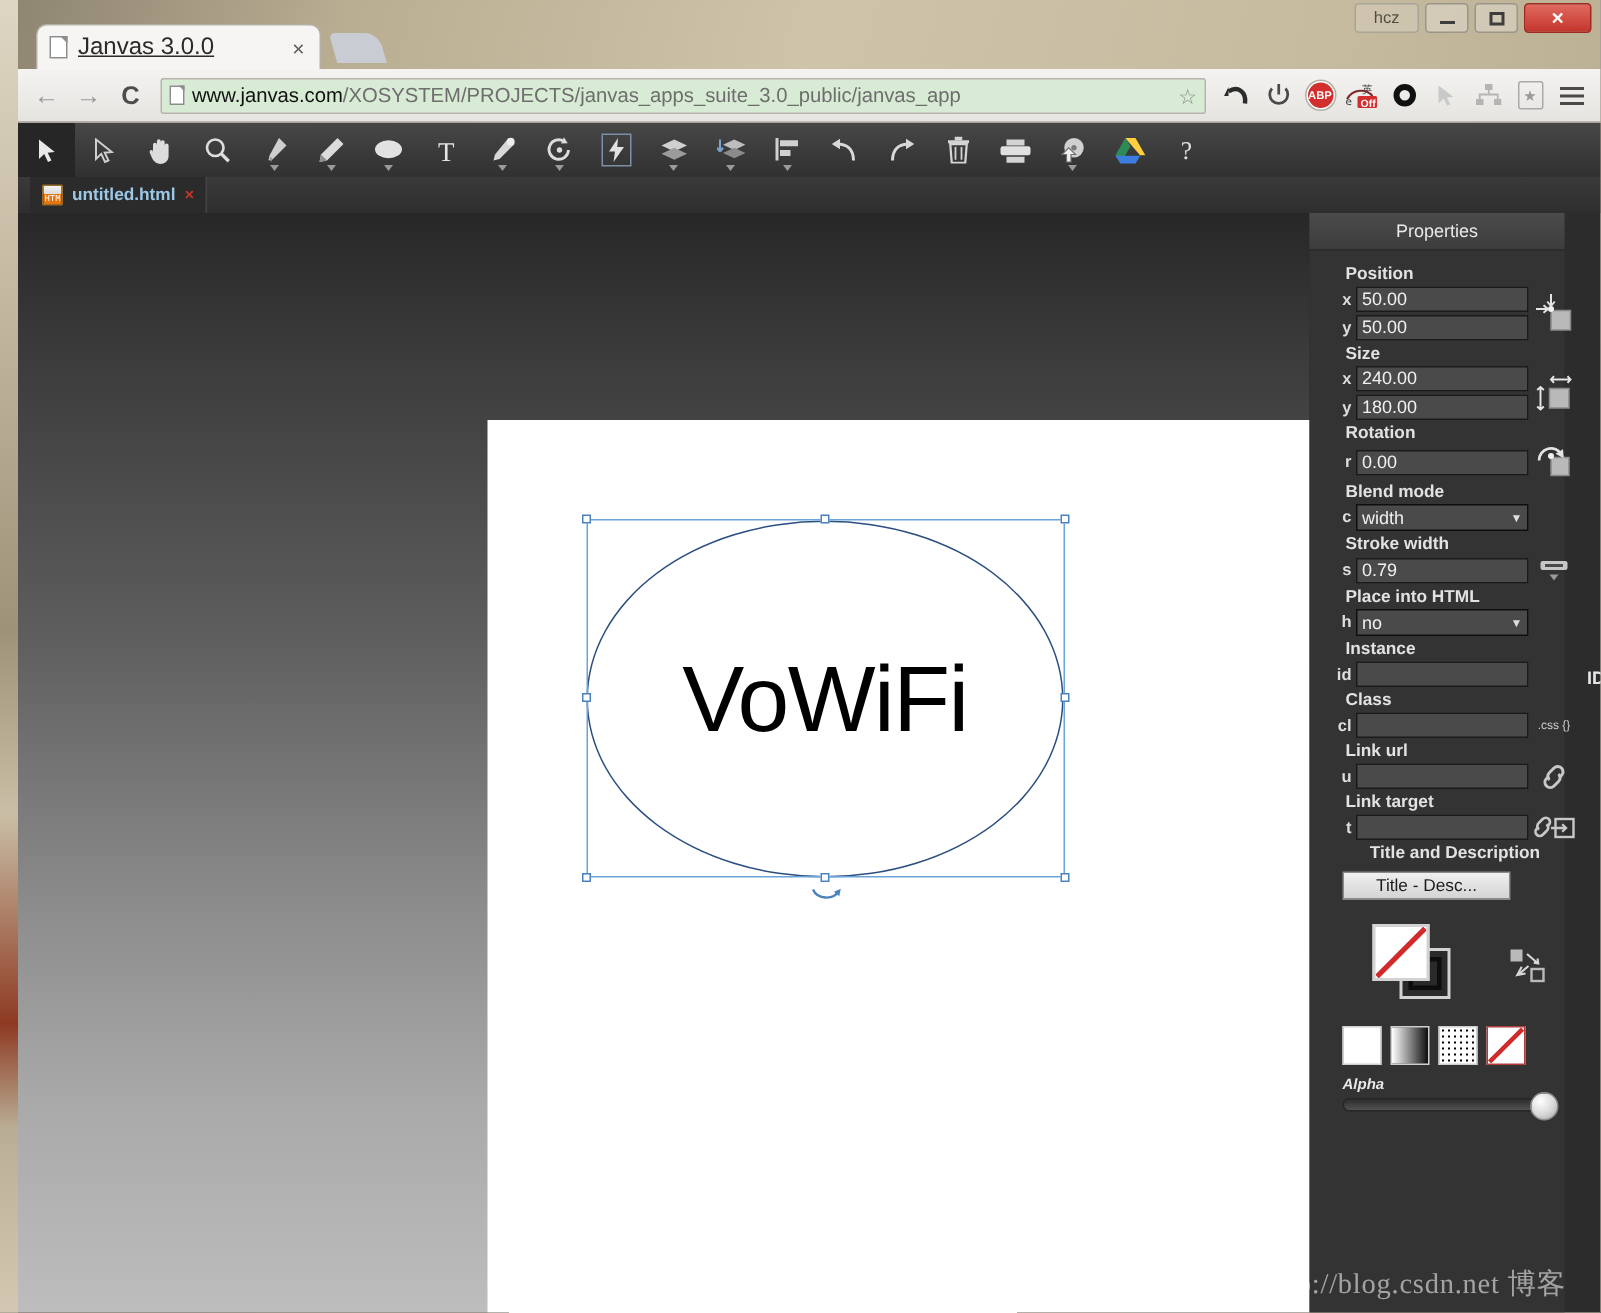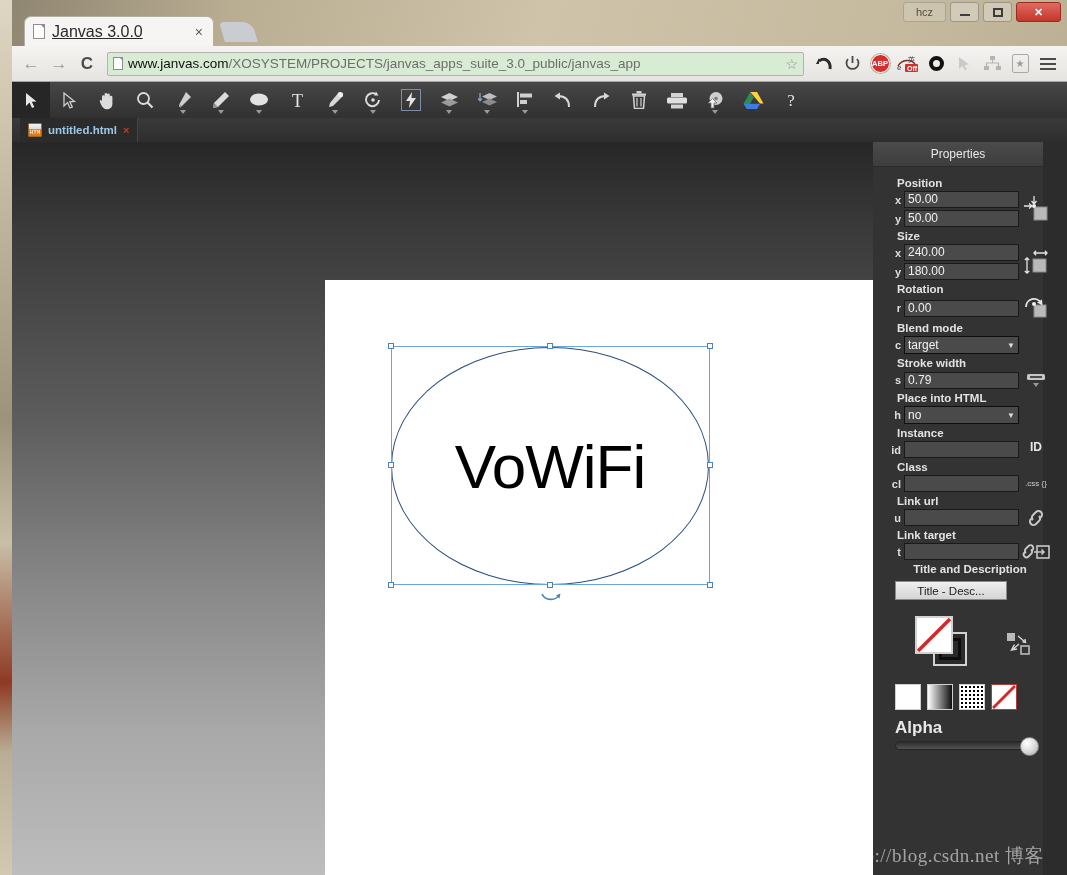--- a/index.html
+++ b/index.html
@@ -270,21 +270,21 @@
   .ftype { width: 26px; height: 26px; border: 1px solid #cfcfcf; }
   .ftype.solid { background: #fff; }
   .ftype.grad { background: linear-gradient(90deg, #ffffff 0%, #0e0e0e 100%); }
   .ftype.pattern {
     background-color: #fff;
     background-image: radial-gradient(#000 0.8px, transparent 0.9px);
     background-size: 4px 4px;
   }
   .ftype.none { background: #fff; position: relative; border-color: #b13a3a; }
 
-  .alpha-label { color: #e8e8e8; font-size: 17px; padding: 8px 0 3px 22px; font-weight: bold; }
+  .alpha-label { color: #e8e8e8; font-size: 10px; padding: 8px 0 3px 22px; font-weight: bold; font-style: italic; }
   #alpha-slider {
     position: relative; margin-left: 22px; width: 143px; height: 9px;
     border-radius: 5px;
     background: linear-gradient(180deg, #2d2d2d 0%, #525252 100%);
     border: 1px solid #262626;
   }
   #alpha-knob {
     position: absolute; right: -2px; top: -5px; width: 19px; height: 19px;
     border-radius: 50%;
     background: radial-gradient(circle at 35% 30%, #ffffff 0%, #d8d8d8 55%, #a5a5a5 100%);
@@ -622,21 +622,21 @@
               <path d="M19.5 9.5 L19 3.5 L14 6.5 Z" fill="#e4e4e4"></path>
               <circle cx="11" cy="8" r="2" fill="#f0f0f0"></circle>
             </svg>
           </div>
         </div>
 
         <div class="grp-label">Blend mode</div>
         <div class="prow">
           <span class="pk">c</span>
           <span class="pselect">
-            <span>target</span>
+            <span>width</span>
             <span class="caret">▼</span>
           </span>
         </div>
 
         <div class="grp-label">Stroke width</div>
         <div style="display:flex; align-items:center;">
           <div style="flex:1;">
             <div class="prow">
               <span class="pk">s</span>
               <span class="pfield">0.79</span>
@@ -654,21 +654,21 @@
         <div class="grp-label">Place into HTML</div>
         <div class="prow">
           <span class="pk">h</span>
           <span class="pselect">
             <span>no</span>
             <span class="caret">▼</span>
           </span>
         </div>
 
         <div class="grp-label">Instance</div>
-        <div style="display:flex; align-items:flex-start;">
+        <div style="display:flex; align-items:flex-end;gap:28px;">
           <div style="flex:1;">
             <div class="prow">
               <span class="pk">id</span>
               <span class="pfield"></span>
             </div>
           </div>
           <div class="picon">
             <span class="txt">ID</span>
           </div>
         </div>

